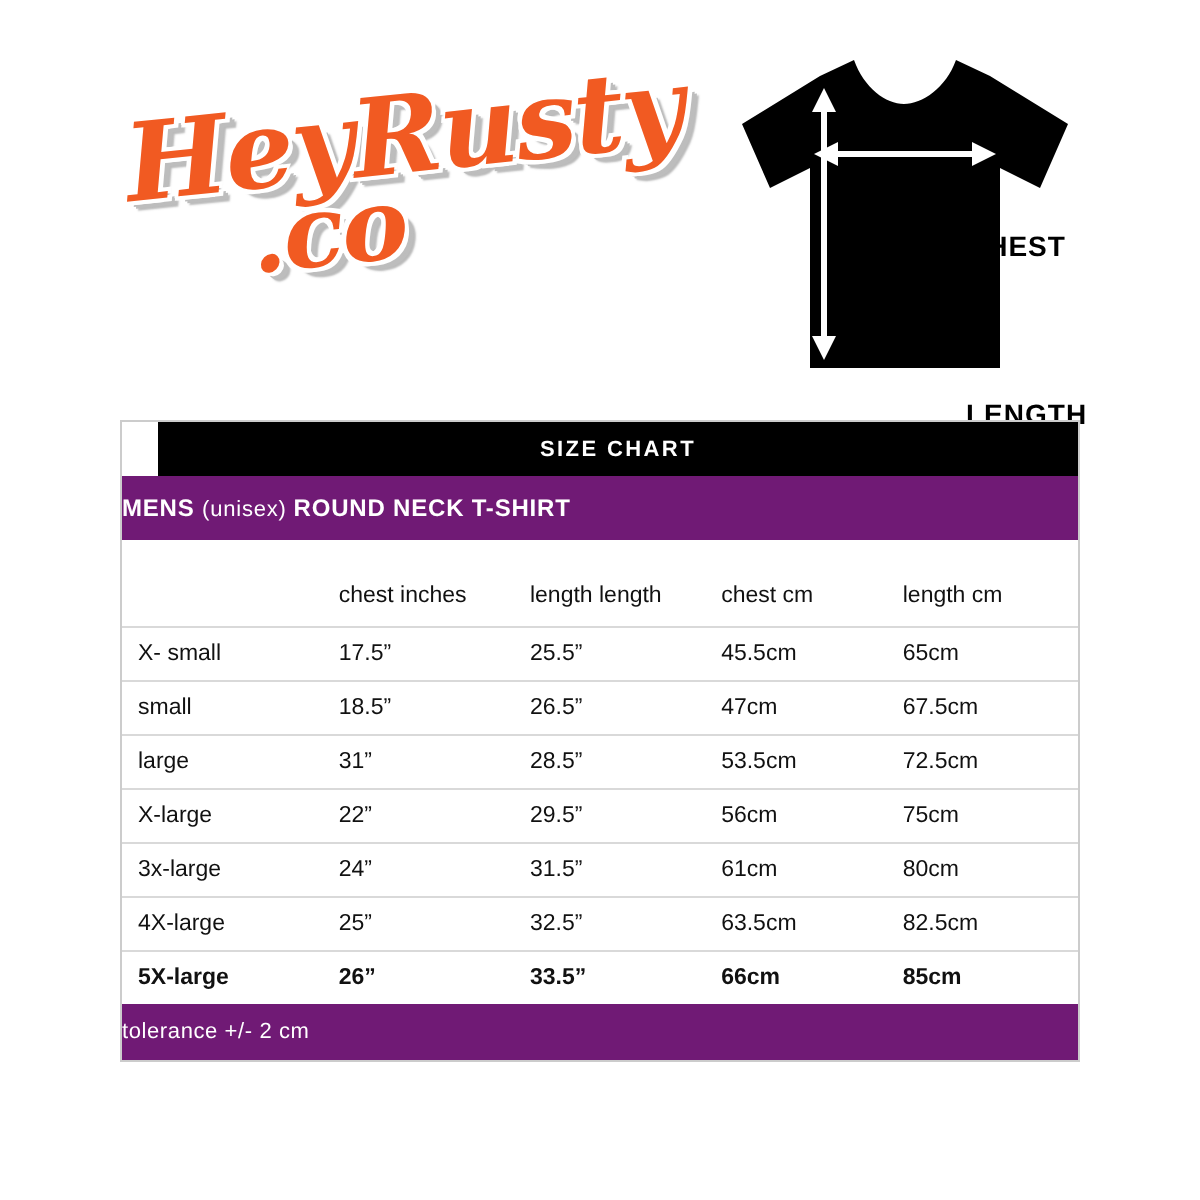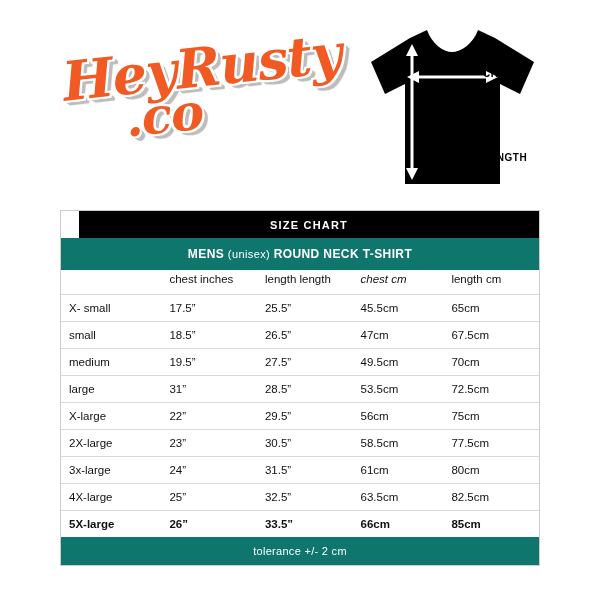--- a/index.html
+++ b/index.html
@@ -63,24 +63,25 @@
     right: 60px;
     top: 22px;
     width: 175px;
     height: 170px;
   }
   .tee-svg { display: block; }
 
   .tee-label {
     position: absolute;
     font-family: "Liberation Sans", sans-serif;
-    font-size: 10px;
+    font-size: 14px;
     font-weight: bold;
     color: #000000;
     letter-spacing: 0.5px;
+    margin-top: 47px;
   }
   .tee-label.chest { left: 118px; top: 46px; }
   .tee-label.length { left: 118px; top: 130px; }
 
   
   .chart {
     position: absolute;
     left: 60px;
     top: 210px;
     width: 480px;
@@ -92,23 +93,22 @@
     background: #000000;
     color: #ffffff;
     text-align: center;
     font-size: 11px;
     font-weight: bold;
     letter-spacing: 1.2px;
     padding: 8px 0 7px 0;
     margin-left: 18px;
   }
   .bar-orange {
-    background: #0f766e;
+    background: #701a75;
     color: #ffffff;
-    text-align: center;
     font-size: 12px;
     font-weight: bold;
     letter-spacing: 0.4px;
     padding: 9px 0 9px 0;
   }
   .bar-orange .thin {
     font-weight: normal;
     font-size: 11px;
   }
   .bar-orange.footer {
@@ -128,29 +128,29 @@
   table.size-table td {
     text-align: left;
     padding: 7px 0 7px 8px;
     border-bottom: 1px solid #d9d9d9;
     vertical-align: middle;
     white-space: nowrap;
   }
   table.size-table thead th {
     font-weight: normal;
     border-bottom: 1px solid #d9d9d9;
-    padding-top: 3px;
+    padding-top: 22px;
     padding-bottom: 9px;
   }
   table.size-table tbody tr:last-child td { border-bottom: none; font-weight: bold; }
 
   .col-size  { width: 21%; }
   .col-ci    { width: 20%; }
   .col-li    { width: 20%; }
-  .col-cc    { width: 19%; font-style: italic; }
+  .col-cc    { width: 19%; }
   .col-lc    { width: 20%; }
 </style>
 </head>
 <body>
 
 <div class="header">
 
   <div class="logo-wrap">
     <div class="logo-text">
       <span>HeyRusty</span>
@@ -207,48 +207,34 @@
         <td>65cm</td>
       </tr>
       <tr>
         <td>small</td>
         <td>18.5”</td>
         <td>26.5”</td>
         <td>47cm</td>
         <td>67.5cm</td>
       </tr>
       <tr>
-        <td>medium</td>
-        <td>19.5”</td>
-        <td>27.5”</td>
-        <td>49.5cm</td>
-        <td>70cm</td>
-      </tr>
-      <tr>
         <td>large</td>
         <td>31”</td>
         <td>28.5”</td>
         <td>53.5cm</td>
         <td>72.5cm</td>
       </tr>
       <tr>
         <td>X-large</td>
         <td>22”</td>
         <td>29.5”</td>
         <td>56cm</td>
         <td>75cm</td>
       </tr>
       <tr>
-        <td>2X-large</td>
-        <td>23”</td>
-        <td>30.5”</td>
-        <td>58.5cm</td>
-        <td>77.5cm</td>
-      </tr>
-      <tr>
         <td>3x-large</td>
         <td>24”</td>
         <td>31.5”</td>
         <td>61cm</td>
         <td>80cm</td>
       </tr>
       <tr>
         <td>4X-large</td>
         <td>25”</td>
         <td>32.5”</td>

